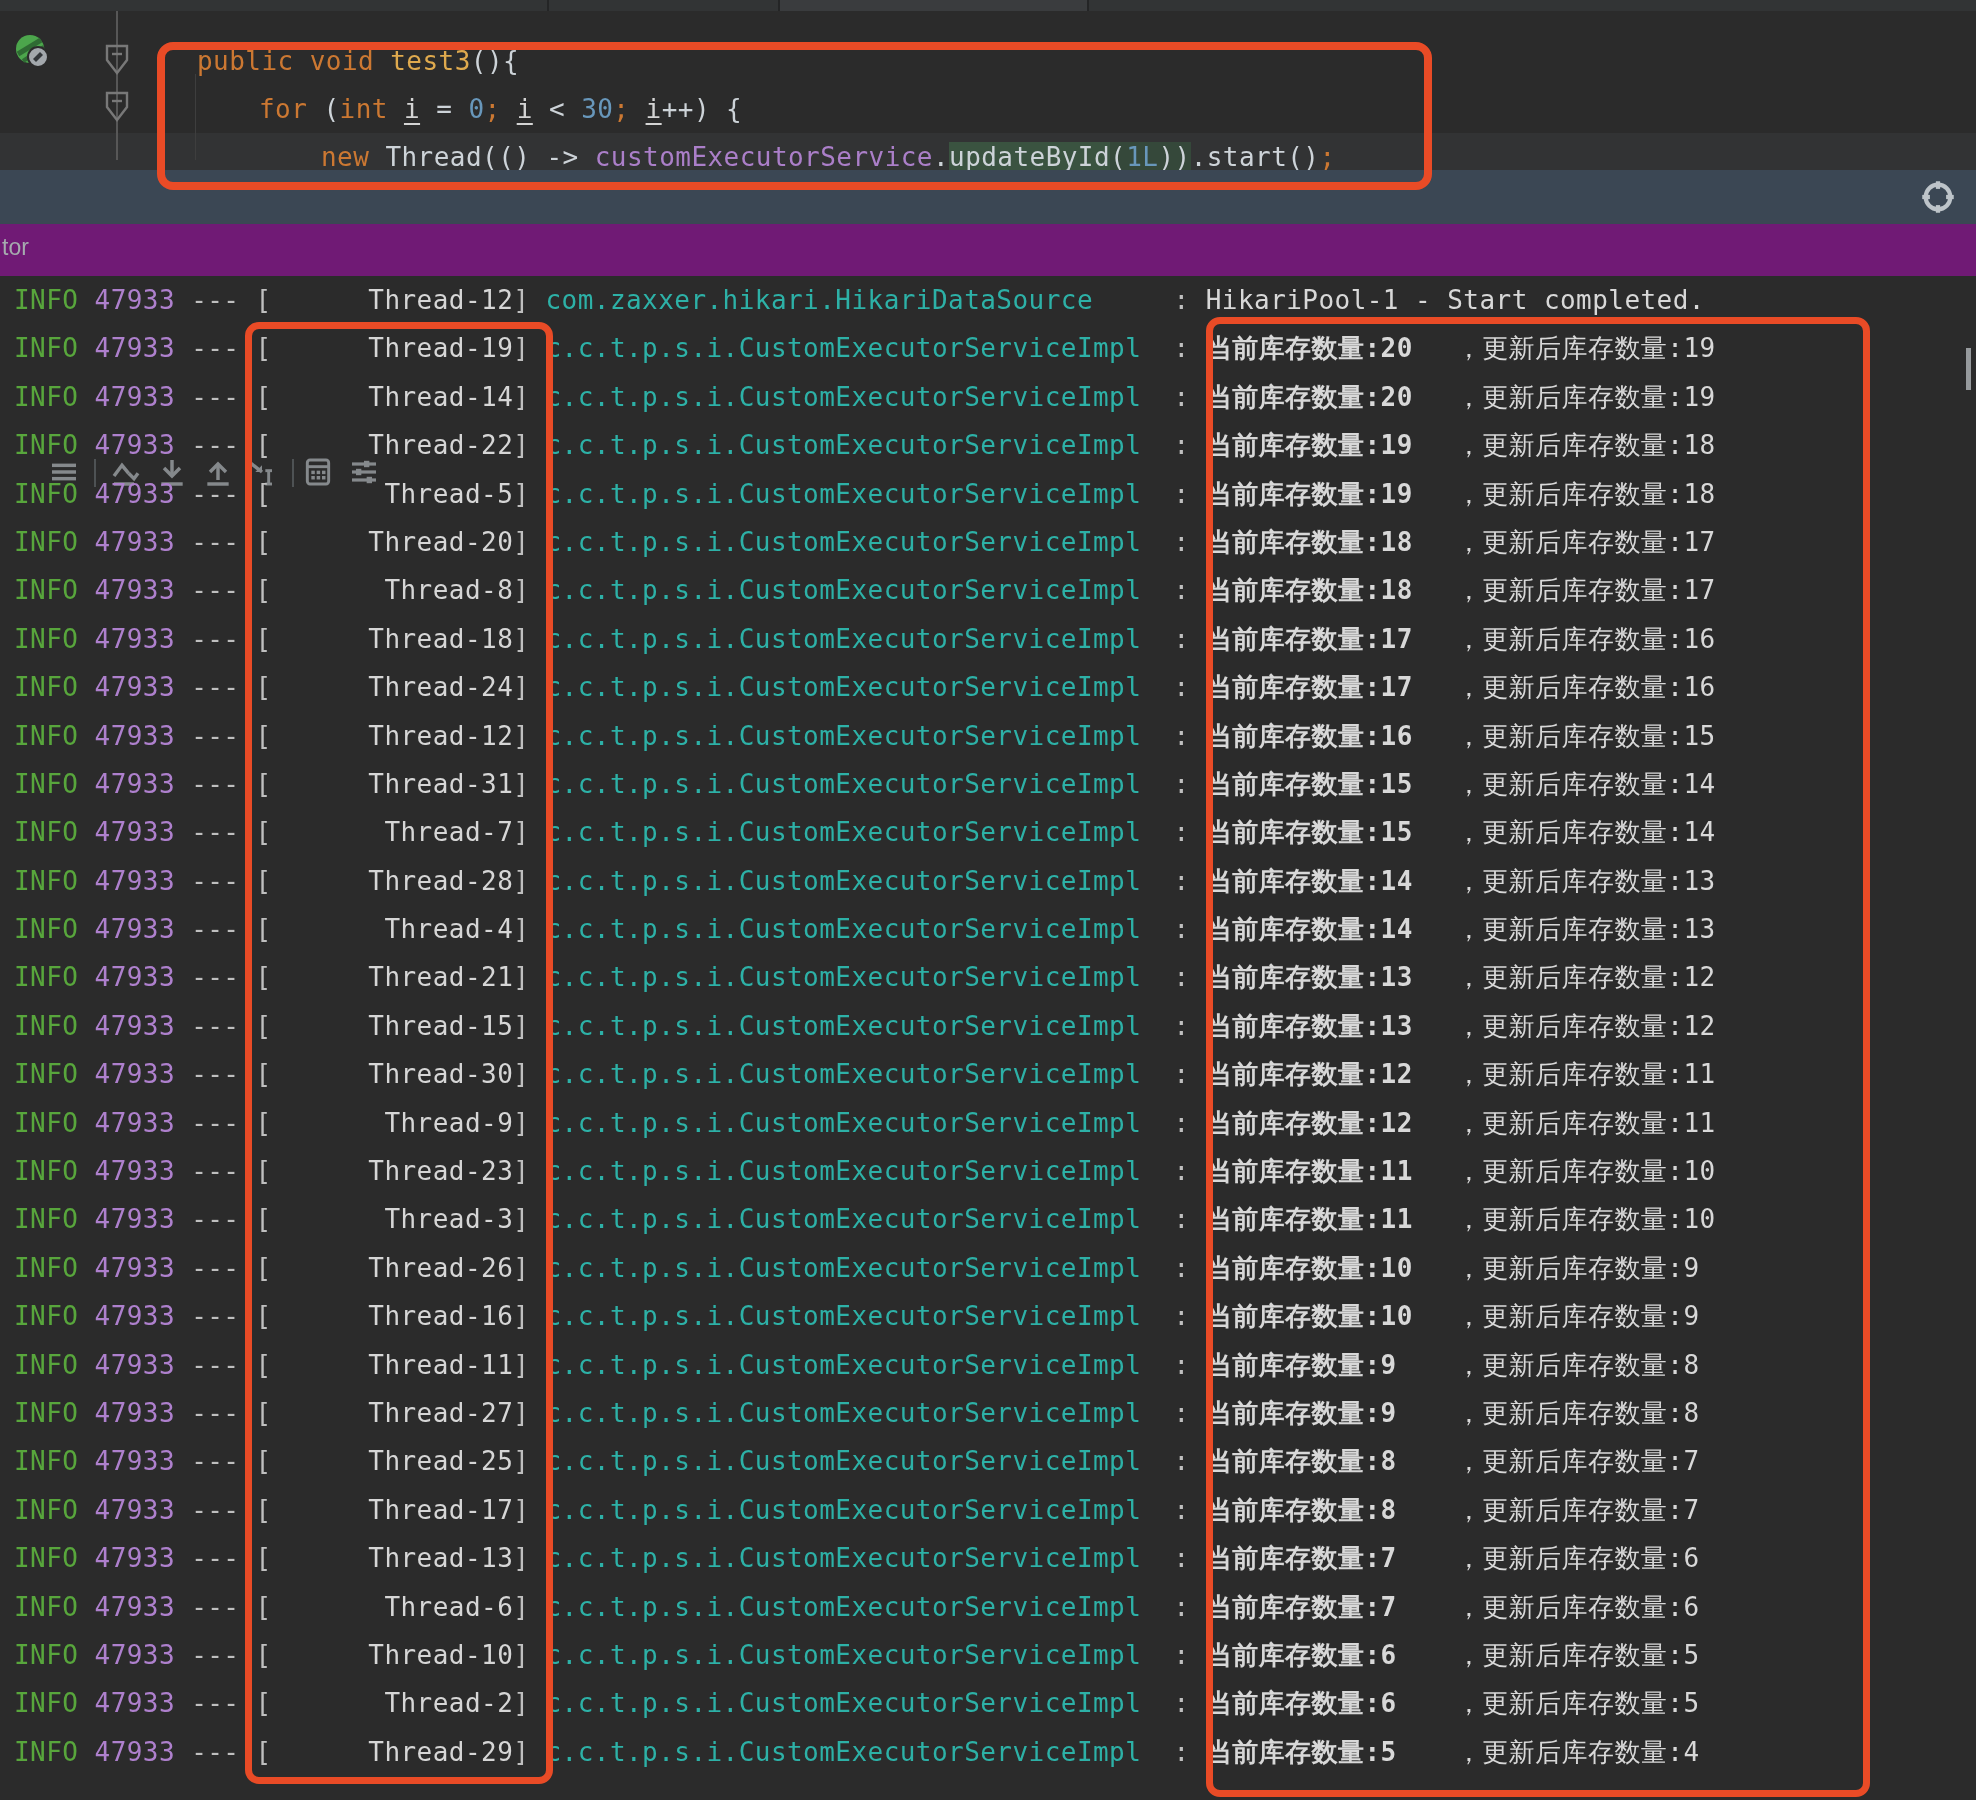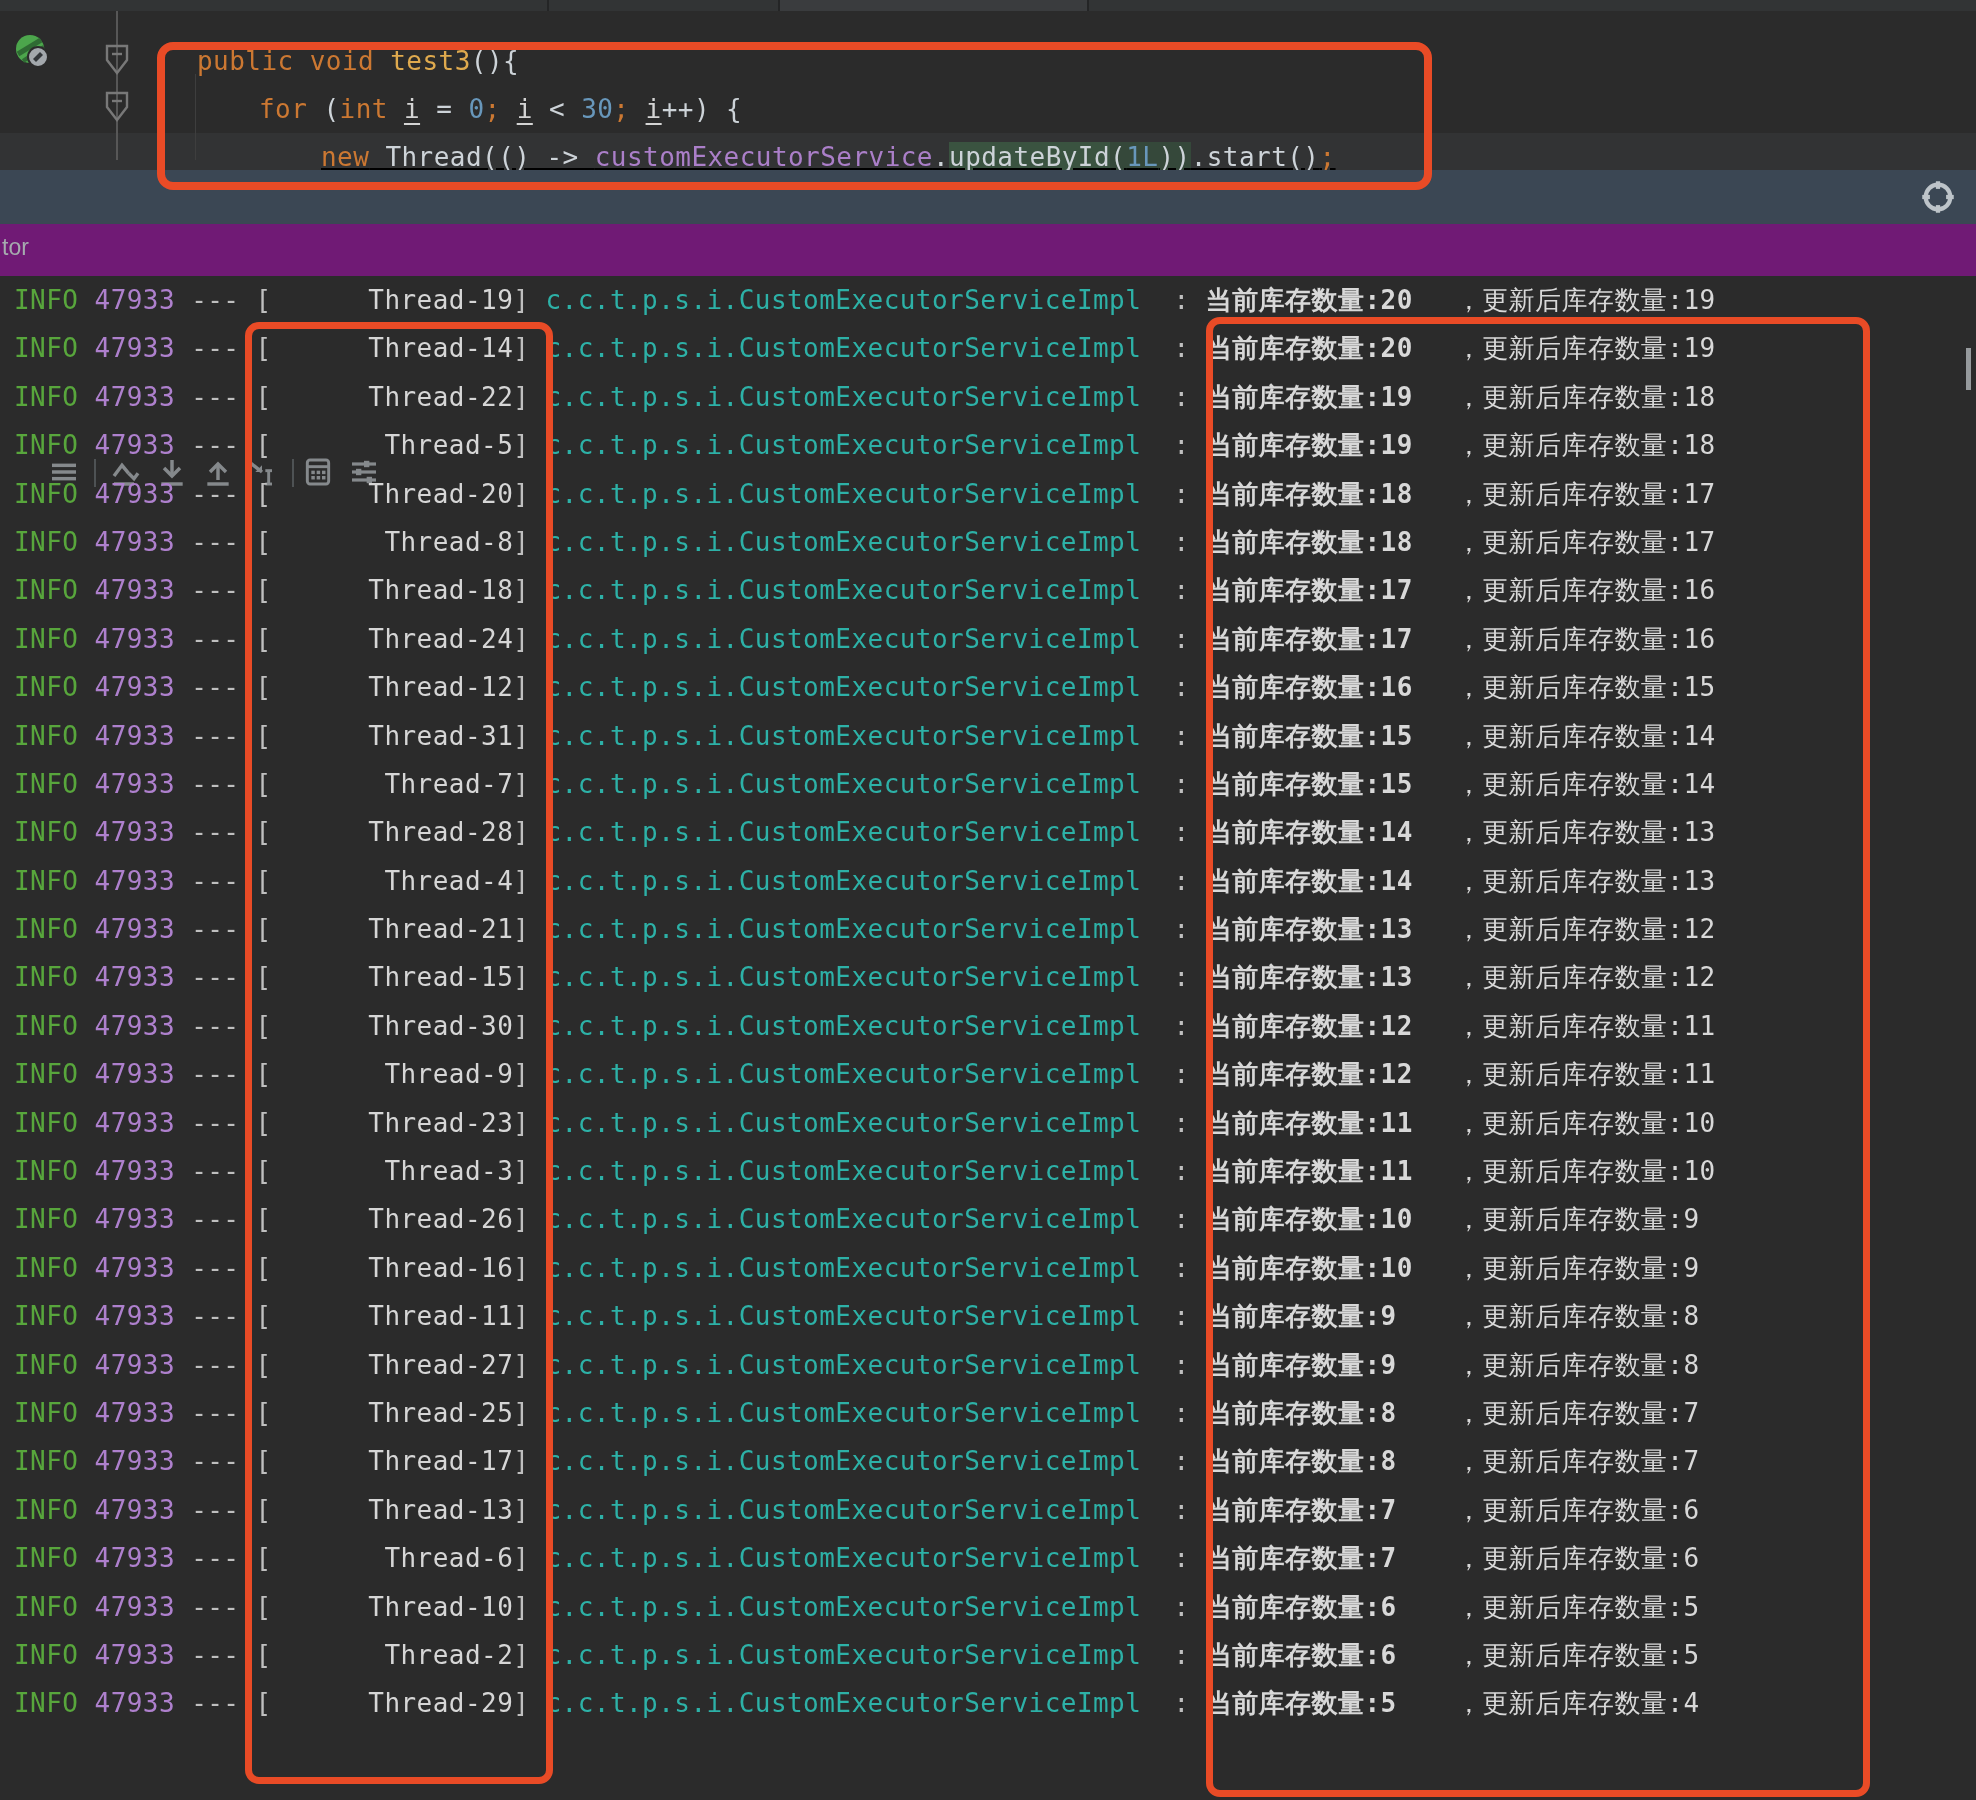--- a/index.html
+++ b/index.html
@@ -85,21 +85,21 @@
     <div class="gutter-ico" style="left:104px;top:80px;">
       <svg width="26" height="32" viewBox="0 0 26 32">
         <path d="M3 2 H23 V16 L13 29 L3 16 Z" fill="none" stroke="#787878" stroke-width="2.4"></path>
         <line x1="8" y1="10" x2="18" y2="10" stroke="#787878" stroke-width="2.4"></line>
       </svg>
     </div>
 
     <div id="code-lines">
         <div class="codeline" style="left: 197px; top: 26px;"><span class="kw">public void </span><span class="meth">test3</span><span class="pln">(){</span></div>
         <div class="codeline" style="left: 259px; top: 74px;"><span class="kw">for</span><span class="pln"> (</span><span class="kw">int</span><span class="pln"> </span><span class="var">i</span><span class="pln"> = </span><span class="num">0</span><span class="kw">;</span><span class="pln"> </span><span class="var">i</span><span class="pln"> &lt; </span><span class="num">30</span><span class="kw">;</span><span class="pln"> </span><span class="var">i</span><span class="pln">++) {</span></div>
-        <div class="codeline" style="left: 321px; top: 122px; text-decoration: underline;"><span class="kw">new</span><span class="pln"> Thread(() -&gt; </span><span class="field">customExecutorService</span><span class="pln">.</span><span class="pln hl">updateById</span><span class="pln hl2">(</span><span class="num hl2">1L</span><span class="pln hl2">))</span><span class="pln">.start()</span><span class="kw">;</span></div>
+        <div class="codeline" style="left: 321px; top: 122px;"><span class="kw">new</span><span class="pln"> Thread(() -&gt; </span><span class="field">customExecutorService</span><span class="pln">.</span><span class="pln hl">updateById</span><span class="pln hl2">(</span><span class="num hl2">1L</span><span class="pln hl2">))</span><span class="pln">.start()</span><span class="kw">;</span></div>
       </div>
   </div>
 
   <div id="execband" class="abs">
     <div class="abs" style="left:1920px;top:9px;">
       <svg width="36" height="36" viewBox="0 0 24 24">
         <circle cx="12" cy="12" r="8.2" fill="none" stroke="#bdc4c9" stroke-width="2.8"></circle>
         <line x1="12" y1="1.5" x2="12" y2="6.6" stroke="#bdc4c9" stroke-width="2.8"></line>
         <line x1="12" y1="17.4" x2="12" y2="22.5" stroke="#bdc4c9" stroke-width="2.8"></line>
         <line x1="1.5" y1="12" x2="6.6" y2="12" stroke="#bdc4c9" stroke-width="2.8"></line>
@@ -179,20 +179,21 @@
         <g fill="#85898c">
           <rect x="12" y="3.6" width="4" height="4.8"></rect>
             <rect x="6" y="9.6" width="4" height="4.8"></rect>
             <rect x="14" y="15.6" width="4" height="4.8"></rect>
         </g>
       </svg>
     </div>
   </div>
 
   <div id="console" class="abs">
+      <div class="crow"><span class="c-info">INFO</span><span class="c-gray"> </span><span class="c-pid">47933</span><span class="c-gray"> --- [</span><span class="c-thread">      Thread-12</span><span class="c-gray">] </span><span class="c-logger">com.zaxxer.hikari.HikariDataSource     </span><span class="c-gray">: </span><span class="c-msg">HikariPool-1 - Start completed.</span></div>
       <div class="crow"><span class="c-info">INFO</span><span class="c-gray"> </span><span class="c-pid">47933</span><span class="c-gray"> --- [</span><span class="c-thread">      Thread-19</span><span class="c-gray">] </span><span class="c-logger">c.c.t.p.s.i.CustomExecutorServiceImpl  </span><span class="c-gray">: </span><span class="c-msg c-msg-left">当前库存数量:20</span><span class="c-msg">，更新后库存数量:19</span></div>
       <div class="crow"><span class="c-info">INFO</span><span class="c-gray"> </span><span class="c-pid">47933</span><span class="c-gray"> --- [</span><span class="c-thread">      Thread-14</span><span class="c-gray">] </span><span class="c-logger">c.c.t.p.s.i.CustomExecutorServiceImpl  </span><span class="c-gray">: </span><span class="c-msg c-msg-left">当前库存数量:20</span><span class="c-msg">，更新后库存数量:19</span></div>
       <div class="crow"><span class="c-info">INFO</span><span class="c-gray"> </span><span class="c-pid">47933</span><span class="c-gray"> --- [</span><span class="c-thread">      Thread-22</span><span class="c-gray">] </span><span class="c-logger">c.c.t.p.s.i.CustomExecutorServiceImpl  </span><span class="c-gray">: </span><span class="c-msg c-msg-left">当前库存数量:19</span><span class="c-msg">，更新后库存数量:18</span></div>
       <div class="crow"><span class="c-info">INFO</span><span class="c-gray"> </span><span class="c-pid">47933</span><span class="c-gray"> --- [</span><span class="c-thread">       Thread-5</span><span class="c-gray">] </span><span class="c-logger">c.c.t.p.s.i.CustomExecutorServiceImpl  </span><span class="c-gray">: </span><span class="c-msg c-msg-left">当前库存数量:19</span><span class="c-msg">，更新后库存数量:18</span></div>
       <div class="crow"><span class="c-info">INFO</span><span class="c-gray"> </span><span class="c-pid">47933</span><span class="c-gray"> --- [</span><span class="c-thread">      Thread-20</span><span class="c-gray">] </span><span class="c-logger">c.c.t.p.s.i.CustomExecutorServiceImpl  </span><span class="c-gray">: </span><span class="c-msg c-msg-left">当前库存数量:18</span><span class="c-msg">，更新后库存数量:17</span></div>
       <div class="crow"><span class="c-info">INFO</span><span class="c-gray"> </span><span class="c-pid">47933</span><span class="c-gray"> --- [</span><span class="c-thread">       Thread-8</span><span class="c-gray">] </span><span class="c-logger">c.c.t.p.s.i.CustomExecutorServiceImpl  </span><span class="c-gray">: </span><span class="c-msg c-msg-left">当前库存数量:18</span><span class="c-msg">，更新后库存数量:17</span></div>
       <div class="crow"><span class="c-info">INFO</span><span class="c-gray"> </span><span class="c-pid">47933</span><span class="c-gray"> --- [</span><span class="c-thread">      Thread-18</span><span class="c-gray">] </span><span class="c-logger">c.c.t.p.s.i.CustomExecutorServiceImpl  </span><span class="c-gray">: </span><span class="c-msg c-msg-left">当前库存数量:17</span><span class="c-msg">，更新后库存数量:16</span></div>
       <div class="crow"><span class="c-info">INFO</span><span class="c-gray"> </span><span class="c-pid">47933</span><span class="c-gray"> --- [</span><span class="c-thread">      Thread-24</span><span class="c-gray">] </span><span class="c-logger">c.c.t.p.s.i.CustomExecutorServiceImpl  </span><span class="c-gray">: </span><span class="c-msg c-msg-left">当前库存数量:17</span><span class="c-msg">，更新后库存数量:16</span></div>
       <div class="crow"><span class="c-info">INFO</span><span class="c-gray"> </span><span class="c-pid">47933</span><span class="c-gray"> --- [</span><span class="c-thread">      Thread-12</span><span class="c-gray">] </span><span class="c-logger">c.c.t.p.s.i.CustomExecutorServiceImpl  </span><span class="c-gray">: </span><span class="c-msg c-msg-left">当前库存数量:16</span><span class="c-msg">，更新后库存数量:15</span></div>
       <div class="crow"><span class="c-info">INFO</span><span class="c-gray"> </span><span class="c-pid">47933</span><span class="c-gray"> --- [</span><span class="c-thread">      Thread-31</span><span class="c-gray">] </span><span class="c-logger">c.c.t.p.s.i.CustomExecutorServiceImpl  </span><span class="c-gray">: </span><span class="c-msg c-msg-left">当前库存数量:15</span><span class="c-msg">，更新后库存数量:14</span></div>

